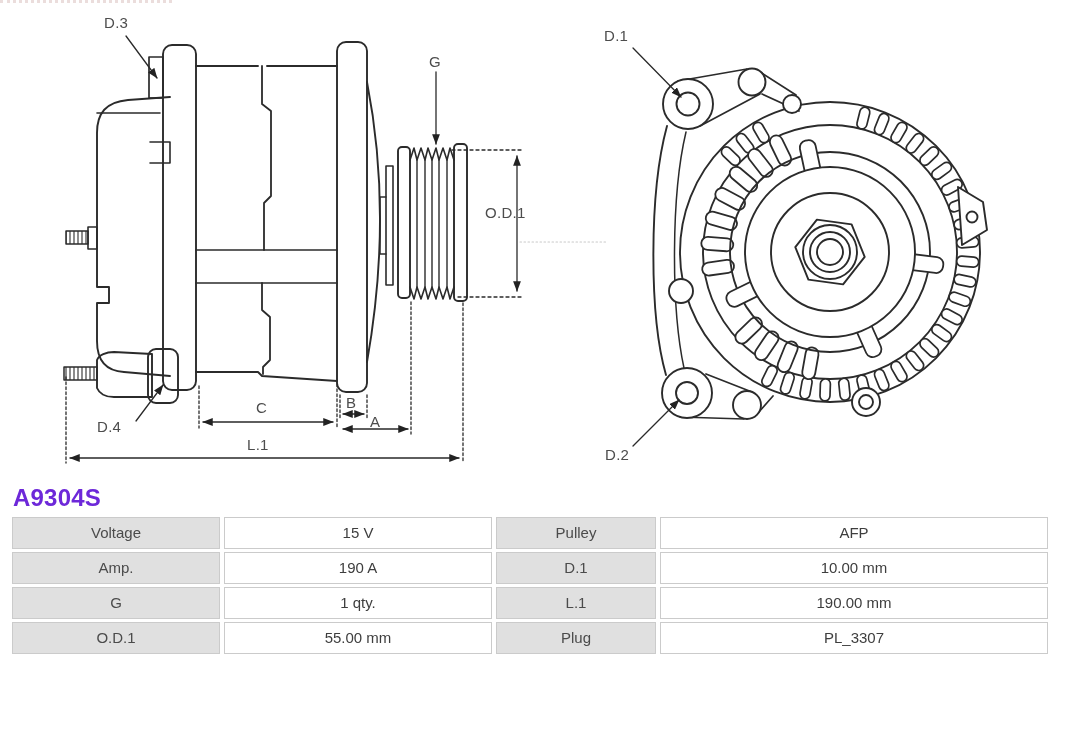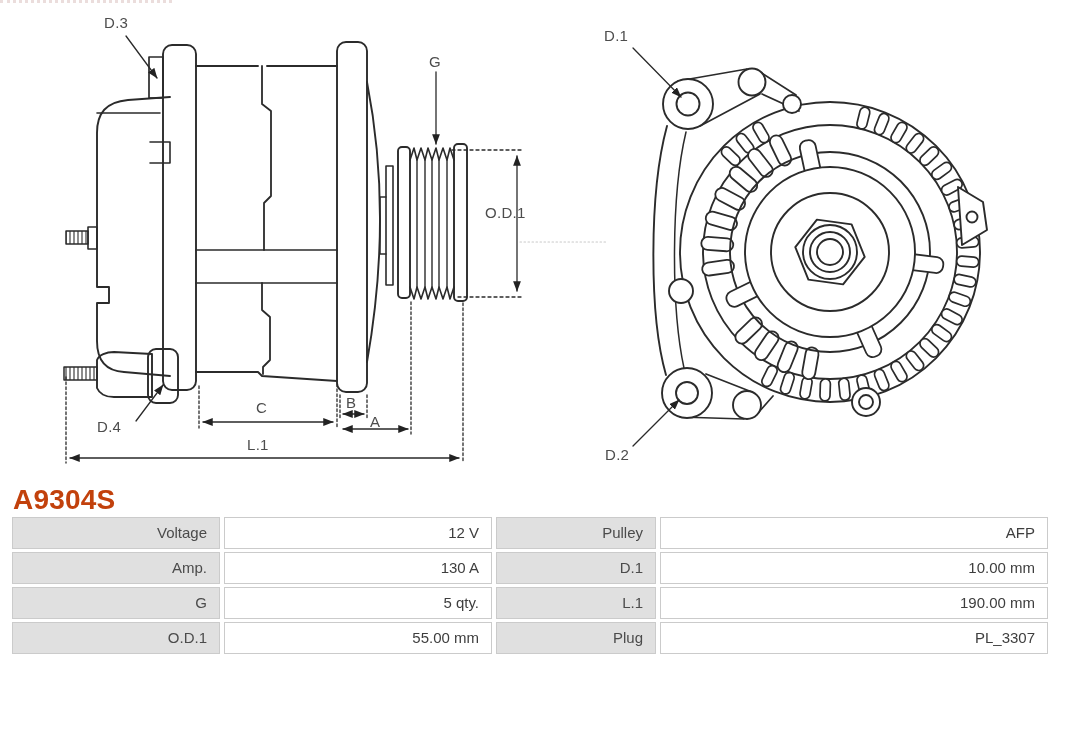--- a/index.html
+++ b/index.html
@@ -13,30 +13,30 @@
   .dim-label{
     position:absolute;font-size:15px;color:#4d4d4d;letter-spacing:.3px;
     white-space:nowrap;line-height:18px;
   }
   .frag{
     position:absolute;left:0;top:0;width:172px;height:5px;
     border-top:3px dotted #dcc3c0;opacity:.55;
   }
   .part-number{
     position:absolute;left:13px;top:484px;
-    font-size:28px;font-weight:600;color:#c2410c;letter-spacing:.2px;
+    font-size:24px;font-weight:600;color:#6d28d9;letter-spacing:.2px;
   }
   table.spec{
     position:absolute;left:8px;top:514px;
     border-collapse:separate;border-spacing:4px 3px;
     font-size:15px;color:#444;table-layout:fixed;
   }
   table.spec td{
     border:1px solid #cbcbcb;padding:5px 12px 6px 12px;
-    text-align:right;vertical-align:middle;height:19px;
+    text-align:center;vertical-align:middle;height:19px;
     overflow:hidden;white-space:nowrap;
   }
   td.lbl{background:#e0e0e0;color:#4b4b4b;}
   td.val{background:#ffffff;color:#3e3e3e;}
   .w1{width:182px}.w2{width:242px}.w3{width:134px}.w4{width:362px}
 </style>
 </head>
 <body>
 
 <div class="frag"></div>
@@ -223,33 +223,33 @@
   <div class="dim-label" style="left:604px;top:27px">D.1</div>
   <div class="dim-label" style="left:605px;top:446px">D.2</div>
 </div>
 
 <div class="part-number">A9304S</div>
 
 <table class="spec">
   <tbody>
     <tr>
       <td class="lbl w1">Voltage</td>
-      <td class="val w2">12 V</td>
+      <td class="val w2">15 V</td>
       <td class="lbl w3">Pulley</td>
       <td class="val w4">AFP</td>
     </tr>
     <tr>
       <td class="lbl w1">Amp.</td>
-      <td class="val w2">130 A</td>
+      <td class="val w2">190 A</td>
       <td class="lbl w3">D.1</td>
       <td class="val w4">10.00 mm</td>
     </tr>
     <tr>
       <td class="lbl w1">G</td>
-      <td class="val w2">5 qty.</td>
+      <td class="val w2">1 qty.</td>
       <td class="lbl w3">L.1</td>
       <td class="val w4">190.00 mm</td>
     </tr>
     <tr>
       <td class="lbl w1">O.D.1</td>
       <td class="val w2">55.00 mm</td>
       <td class="lbl w3">Plug</td>
       <td class="val w4">PL_3307</td>
     </tr>
   </tbody>

